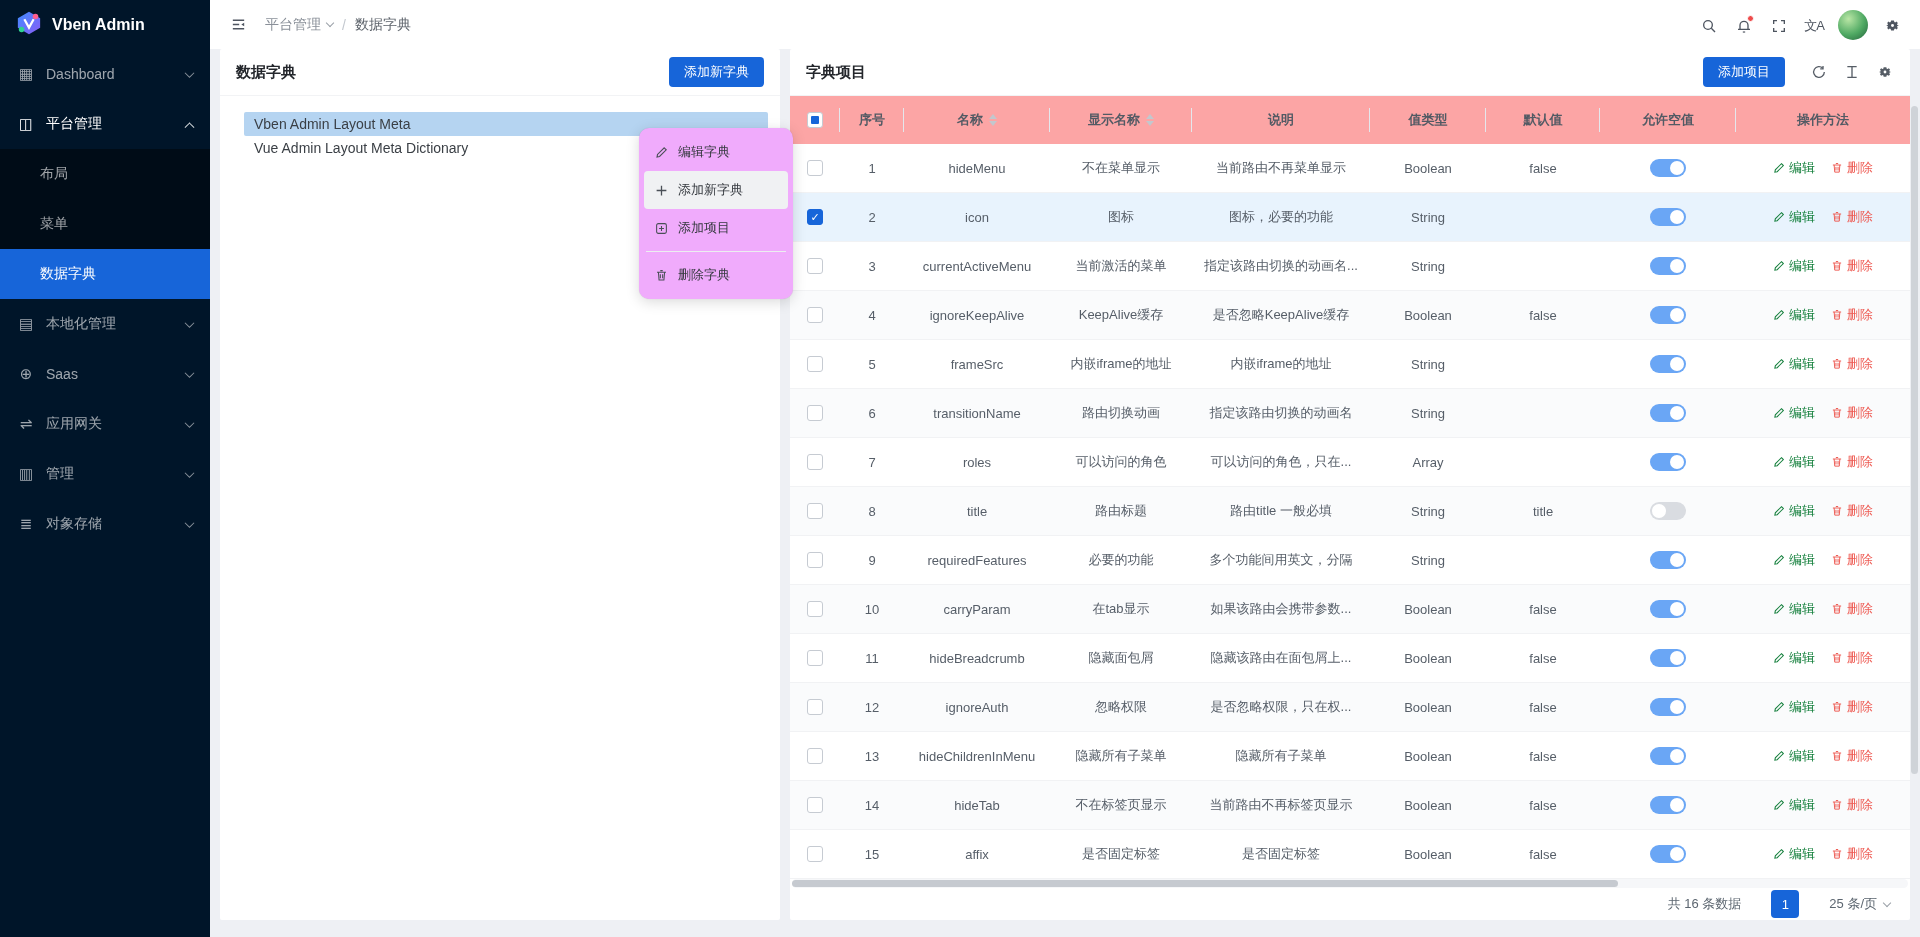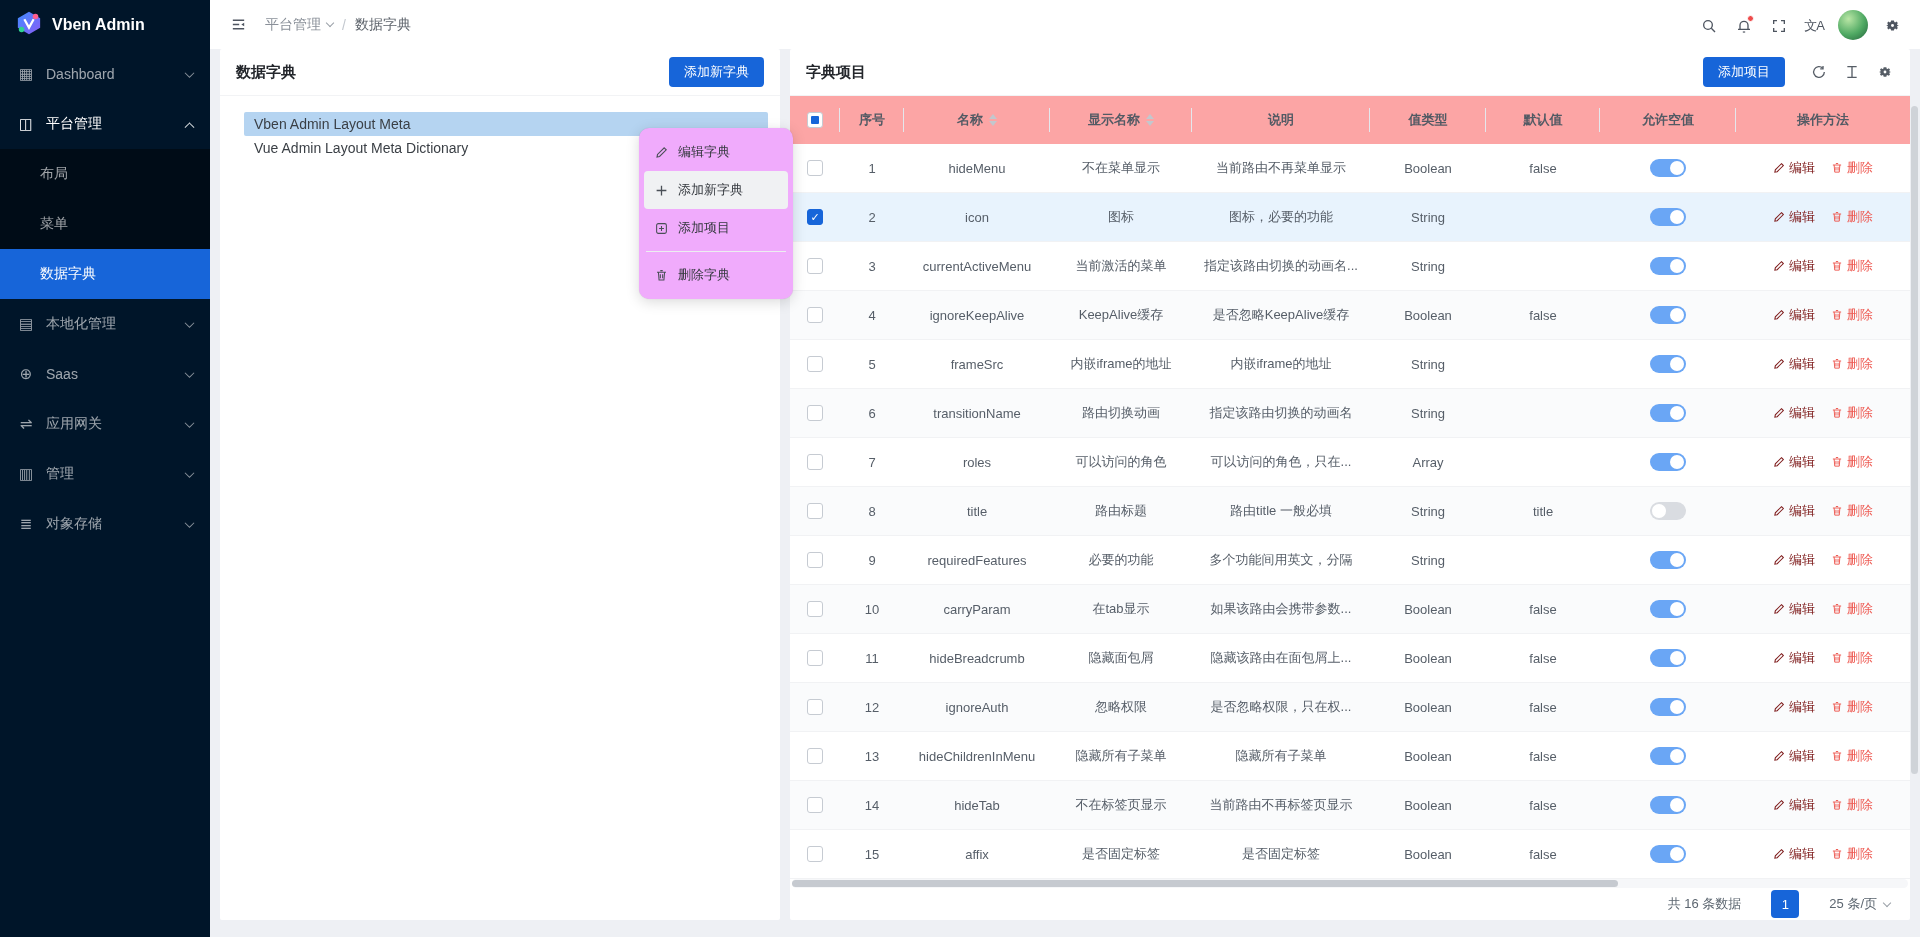--- a/index.html
+++ b/index.html
@@ -72,21 +72,21 @@
   .cb{width:16px;height:16px;border:1px solid #c6cbd2;border-radius:3px;display:inline-flex;align-items:center;justify-content:center;background:#fff;cursor:pointer;font-size:11px;line-height:1;vertical-align:middle}
   .cb.checked{background:#1765d9;border-color:#1765d9;color:#fff}
   .cb.indeterminate i{width:8px;height:8px;background:#1765d9;display:block;border-radius:1px}
   .switch{width:36px;height:18px;border-radius:9px;background:#6aa6f5;position:relative;display:inline-block;cursor:pointer;vertical-align:middle}
   .switch i{position:absolute;top:2px;right:2px;width:14px;height:14px;background:#fff;border-radius:50%;display:block}
   .switch.off{background:#d9dce1}
   .switch.off i{right:auto;left:2px}
   .actions{display:flex;align-items:center;justify-content:center;gap:16px}
   .link{display:inline-flex;align-items:center;gap:4px;font-size:13px;cursor:pointer;white-space:nowrap}
   .link svg{flex:none}
-  .link.edit{color:#7f1d1d}
+  .link.edit{color:#15803d}
   .link.del{color:#ee5a52}
 
   
   .hscrollbar{height:9px;margin:0 2px;position:relative;background:#f6f7f9;border-radius:5px;flex:none;cursor:pointer}
   .hscrollbar i{position:absolute;left:0;top:1px;height:7px;width:74%;background:#c6cad0;border-radius:4px;display:block}
   .table-footer{flex:1;display:flex;align-items:center;justify-content:flex-end;gap:30px;padding:0 20px;font-size:13px;color:#5c6670}
   .page-btn{min-width:28px;height:28px;display:inline-flex;align-items:center;justify-content:center;border-radius:4px;cursor:pointer;font-size:13px}
   .page-btn.active{background:#1765d9;color:#fff}
   .page-size{display:inline-flex;align-items:center;gap:7px;cursor:pointer;color:#5c6670}
   .caret-down{width:6px;height:6px;border-right:1.3px solid #9aa0a8;border-bottom:1.3px solid #9aa0a8;transform:rotate(45deg);margin-top:-3px}

